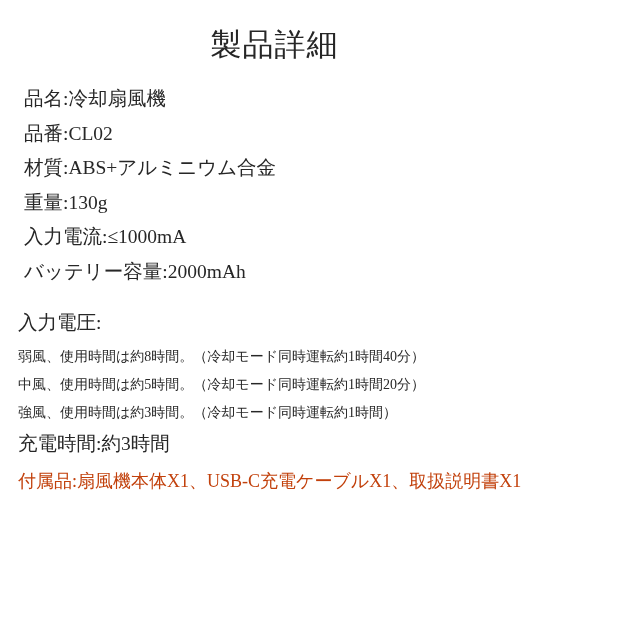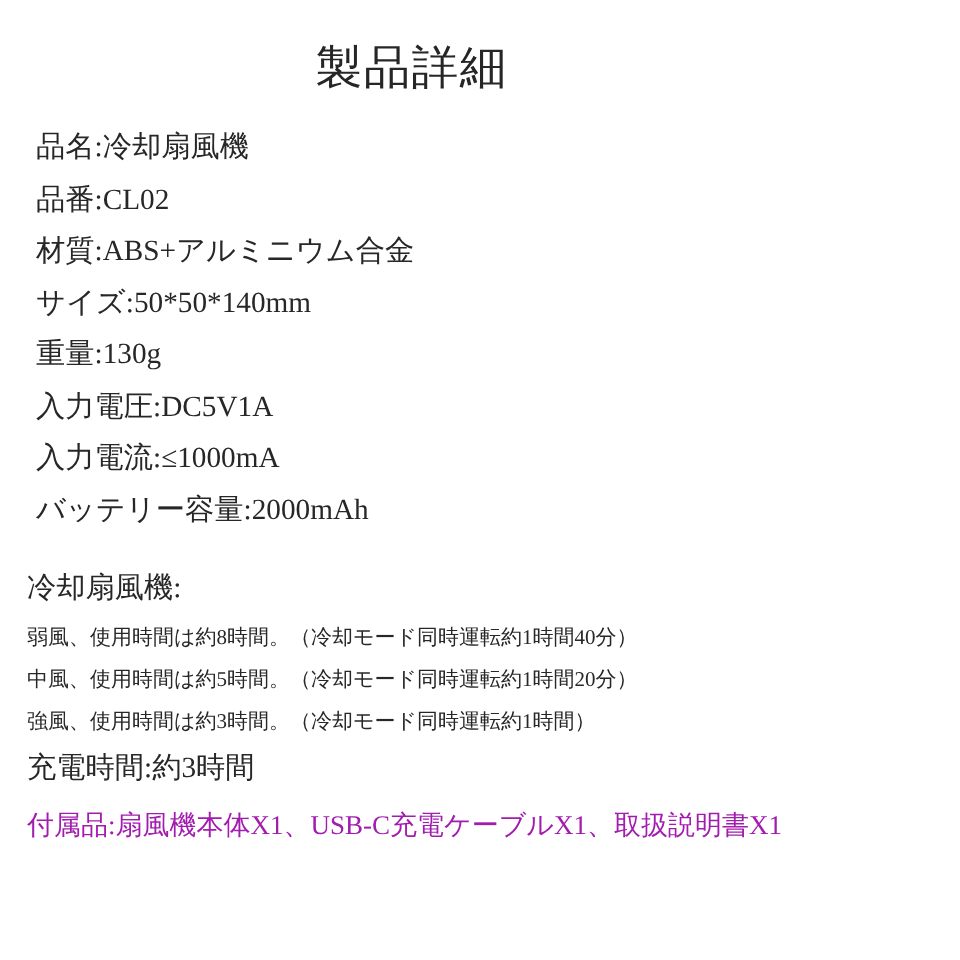--- a/index.html
+++ b/index.html
@@ -59,21 +59,21 @@
   }
   .sub-row {
     font-size: 14px;
     line-height: 1.0;
     color: #272727;
     margin: 0 0 14px 0;
     white-space: nowrap;
   }
   .last-row {
     font-size: 18px;
-    color: #a21caf;
+    color: #c2410c;
     margin: 0;
     white-space: nowrap;
   }
 </style>
 </head>
 <body>
 
 <div class="page">
 
   <h1 class="title">製品詳細</h1>
@@ -82,37 +82,31 @@
     <li class="spec-row">
       <span class="label">品名:</span><span class="value">冷却扇風機</span>
     </li>
     <li class="spec-row">
       <span class="label">品番:</span><span class="value">CL02</span>
     </li>
     <li class="spec-row">
       <span class="label">材質:</span><span class="value">ABS+アルミニウム合金</span>
     </li>
     <li class="spec-row">
-      <span class="label">サイズ:</span><span class="value">50*50*140mm</span>
-    </li>
-    <li class="spec-row">
       <span class="label">重量:</span><span class="value">130g</span>
-    </li>
-    <li class="spec-row">
-      <span class="label">入力電圧:</span><span class="value">DC5V1A</span>
     </li>
     <li class="spec-row">
       <span class="label">入力電流:</span><span class="value">≤1000mA</span>
     </li>
     <li class="spec-row tight">
       <span class="label">バッテリー容量:</span><span class="value">2000mAh</span>
     </li>
   </ul>
 
-  <div class="section-head">冷却扇風機:</div>
+  <div class="section-head">入力電圧:</div>
 
   <div class="sub-row">弱風、使用時間は約8時間。（冷却モード同時運転約1時間40分）</div>
   <div class="sub-row">中風、使用時間は約5時間。（冷却モード同時運転約1時間20分）</div>
   <div class="sub-row">強風、使用時間は約3時間。（冷却モード同時運転約1時間）</div>
 
   <div class="spec-row">
     <span class="label">充電時間:</span><span class="value">約3時間</span>
   </div>
 
   <div class="last-row">

